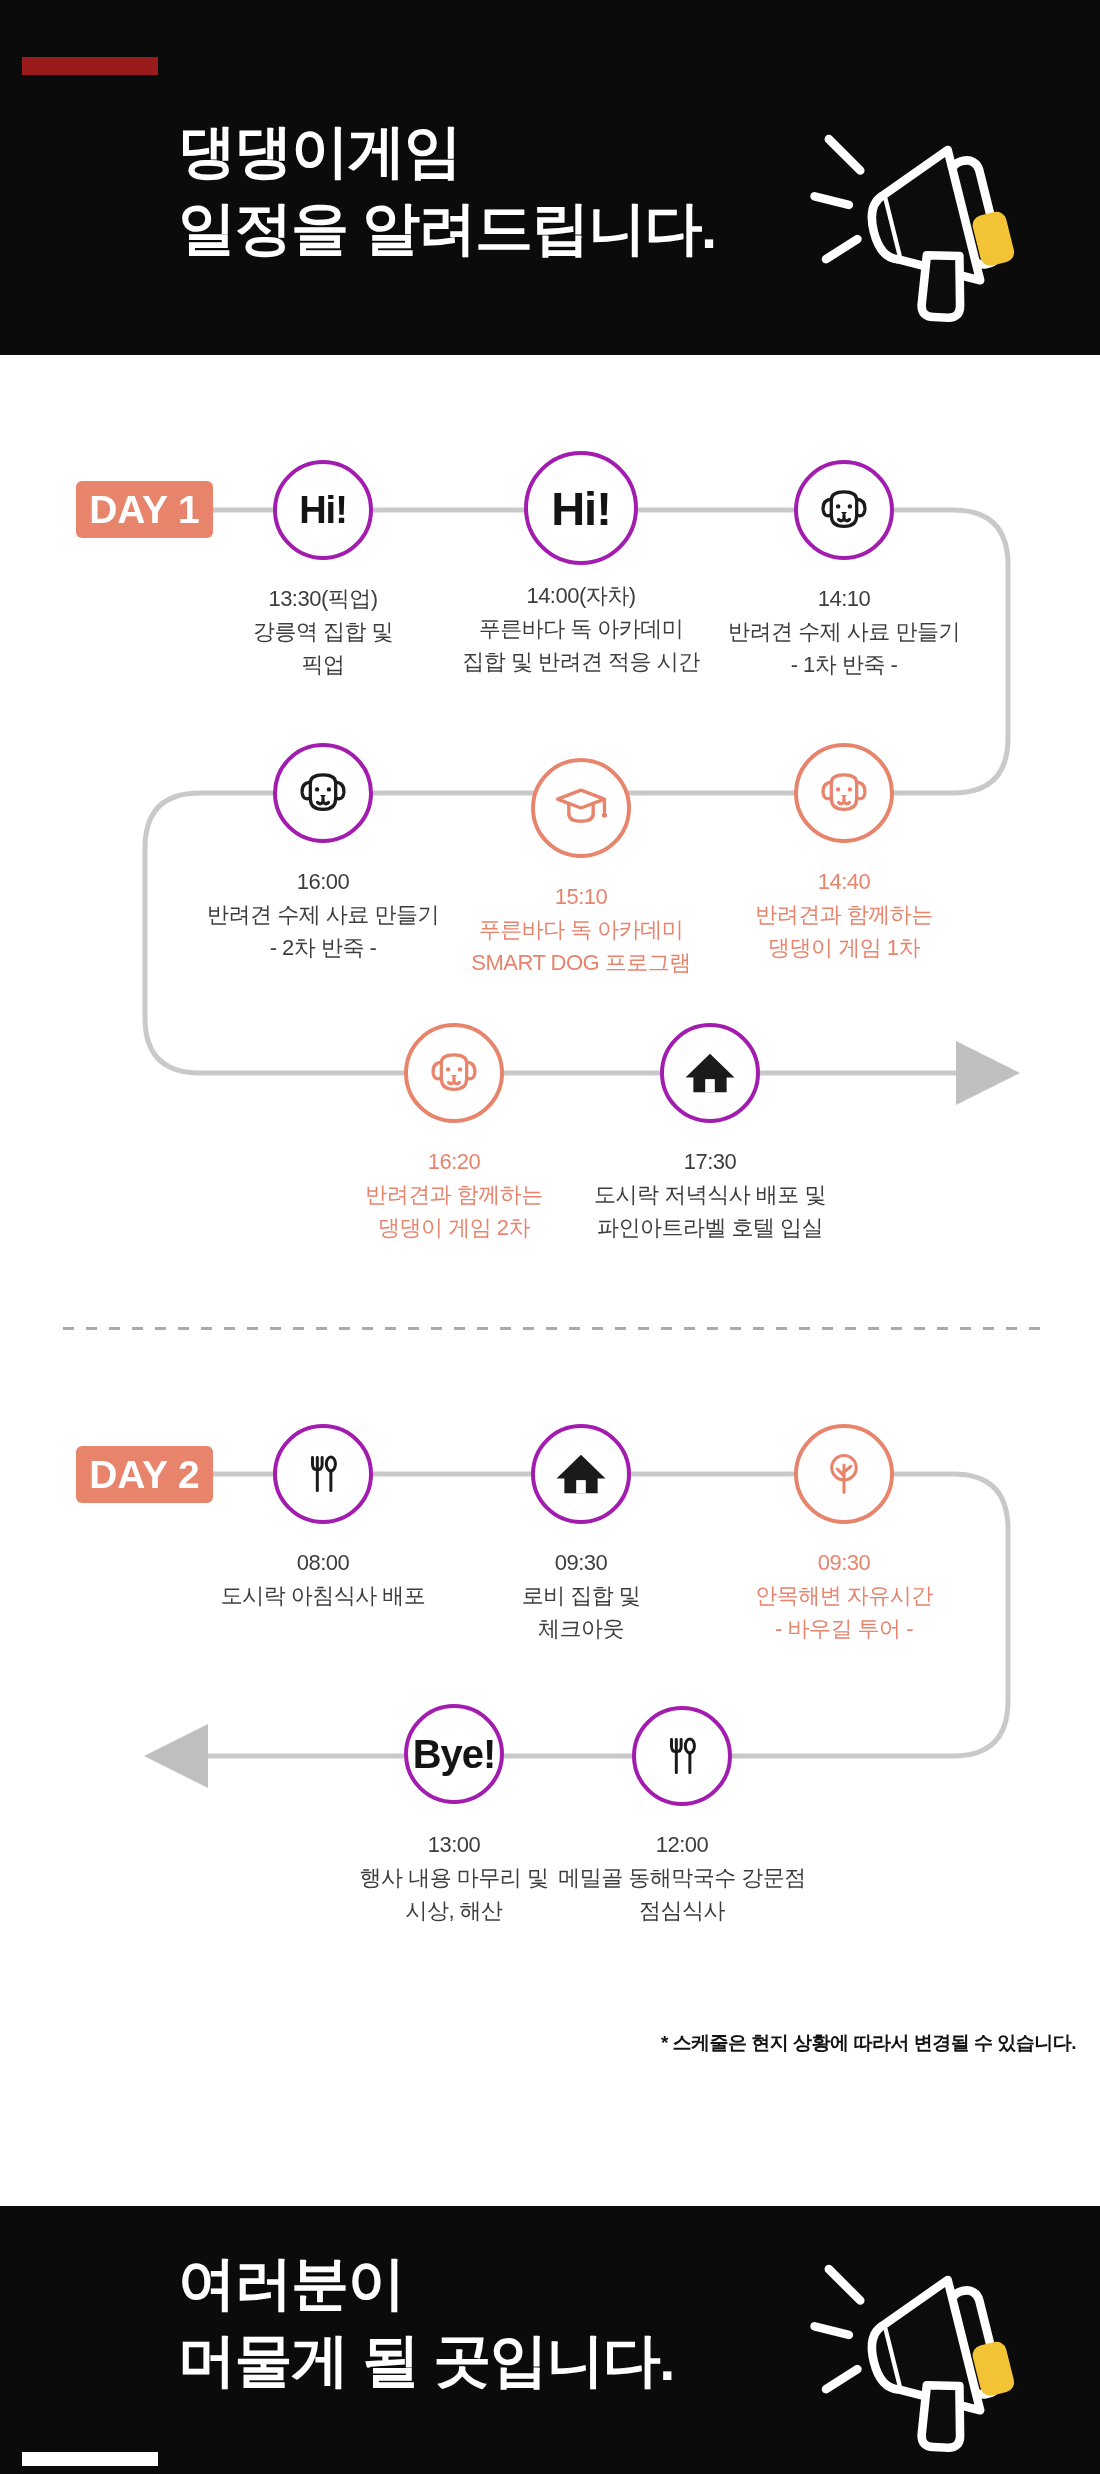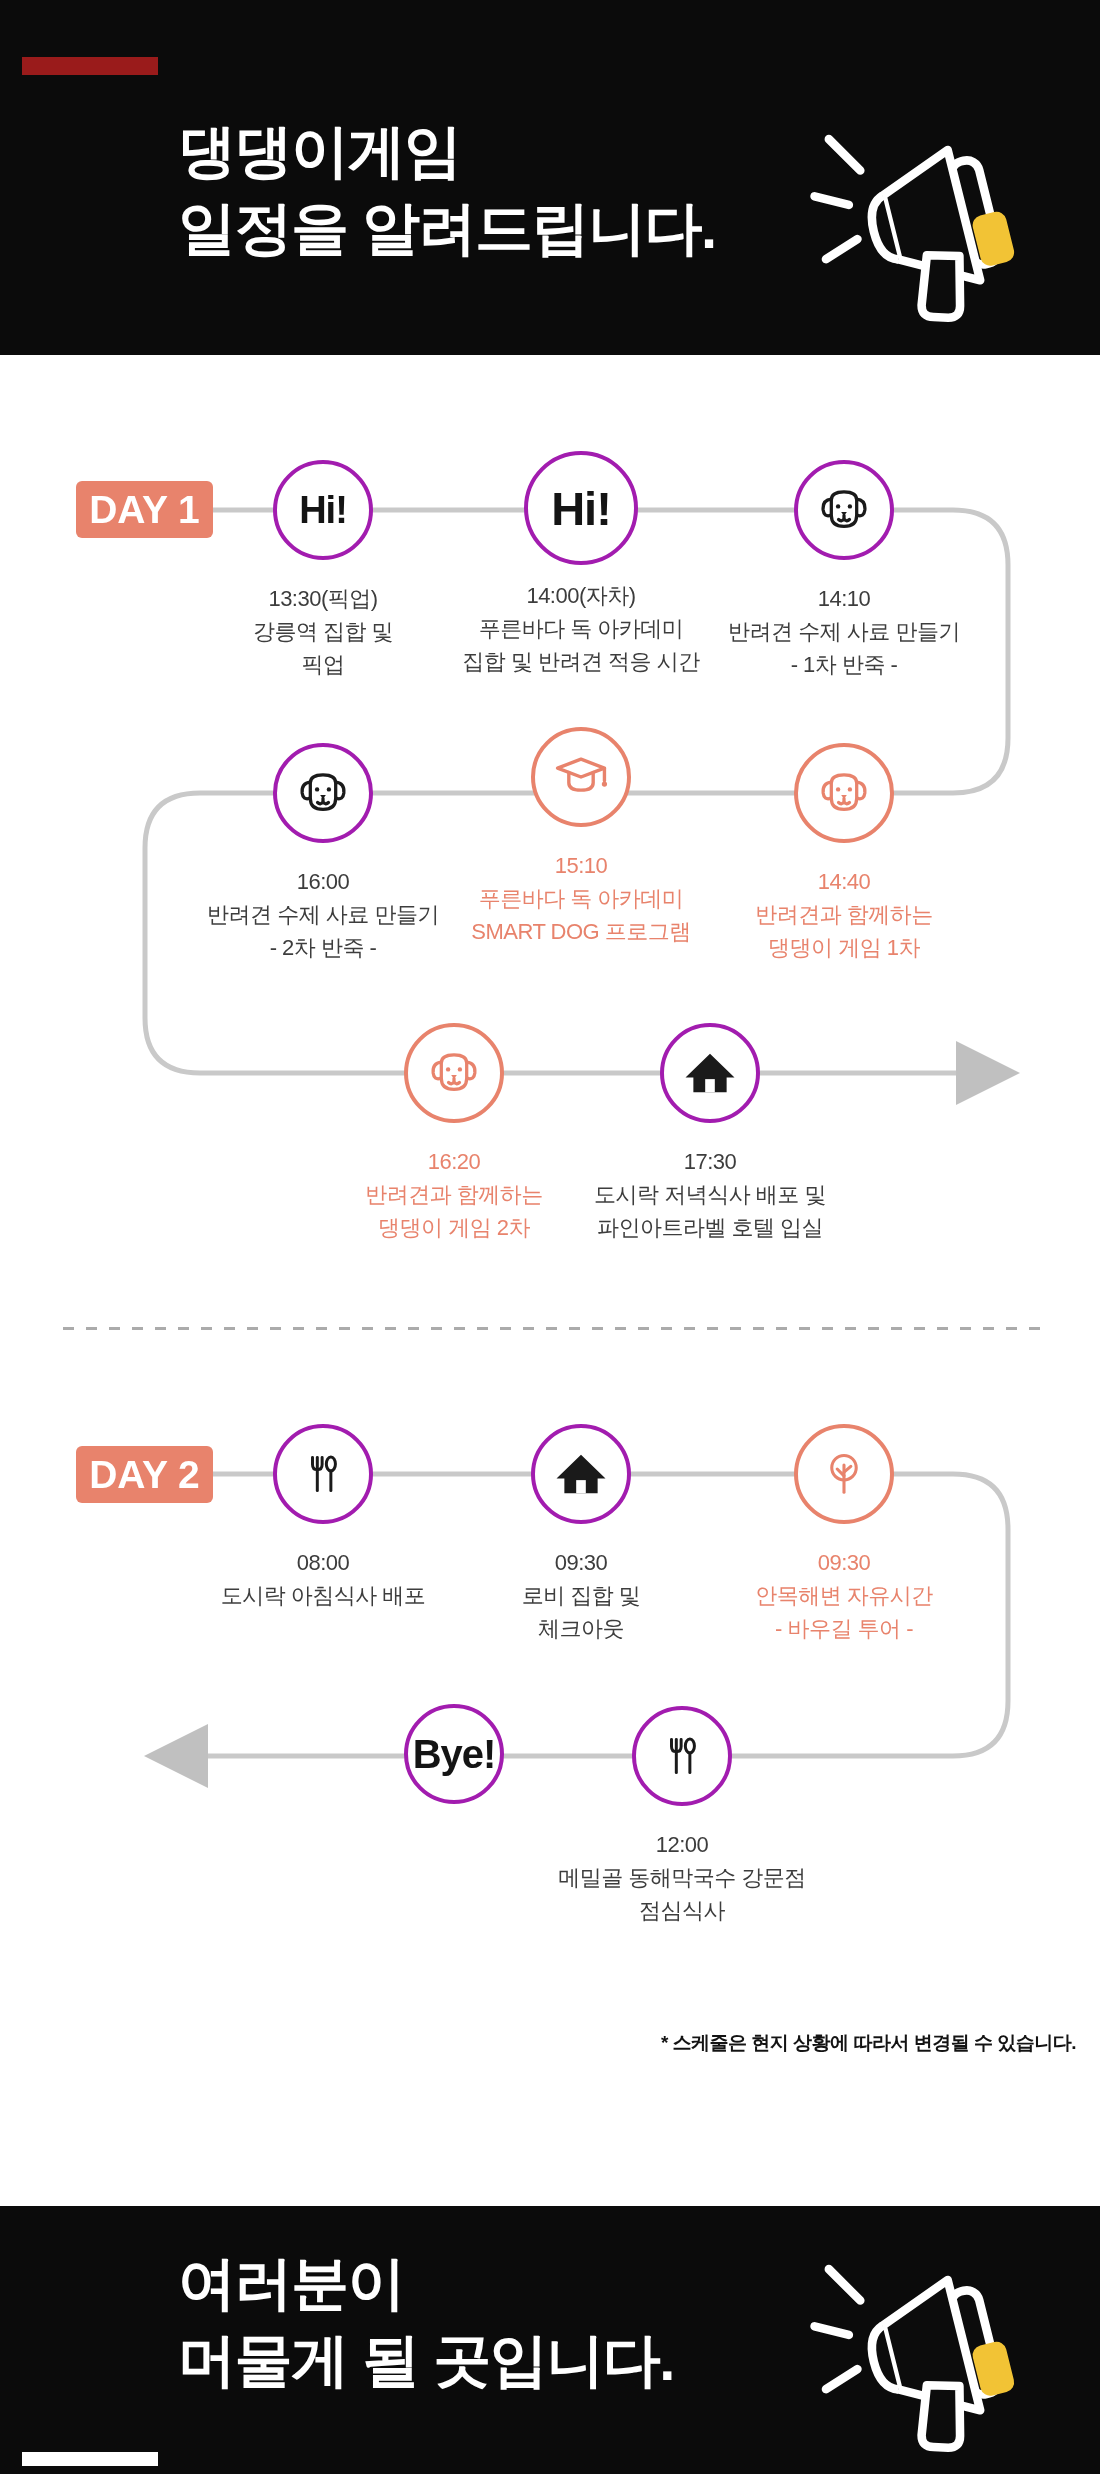--- a/index.html
+++ b/index.html
@@ -129,21 +129,21 @@
         <path d="M28.8 34.2 h6.4 l-3.2 4.2 z" fill="currentColor"></path>
       </svg>
     </div>
     <div class="caption">
       <div>14:40</div>
       <div>반려견과 함께하는</div>
       <div>댕댕이 게임 1차</div>
     </div>
   </div>
 
-  <div class="node coral" style="left:431px;top:727px">
+  <div class="node coral" style="left:431px;top:758px">
     <div class="circle">
       <svg width="60" height="60" viewBox="0 0 64 64">
         <g fill="none" stroke="currentColor" stroke-width="3.6" stroke-linecap="round" stroke-linejoin="round">
           <path d="M32 13 L57 22.5 L32 32 L7 22.5 Z"></path>
           <path d="M19 27 V38 Q19 46 32 46 Q45 46 45 38 V27"></path>
           <path d="M57 23 V36"></path>
         </g>
         <circle cx="57" cy="39.5" r="2.8" fill="currentColor"></circle>
       </svg>
     </div>
@@ -278,20 +278,25 @@
     <div class="caption">
       <div>12:00</div>
       <div>메밀골 동해막국수 강문점</div>
       <div>점심식사</div>
     </div>
   </div>
 
   <div class="node" style="left:304px;top:1704px">
     <div class="circle">
       <span class="bye-text">Bye!</span>
+    </div>
+    <div class="caption" style="margin-top:24px">
+      <div>13:00</div>
+      <div>행사 내용 마무리 및</div>
+      <div>시상, 해산</div>
     </div>
   </div>
 
   <div class="note">* 스케줄은 현지 상황에 따라서 변경될 수 있습니다.</div>
 
   <div class="black-section footer-section"></div>
   <div class="big-title" style="top:2244px;z-index:4">
     <div>여러분이</div>
     <div>머물게 될 곳입니다.</div>
   </div>

